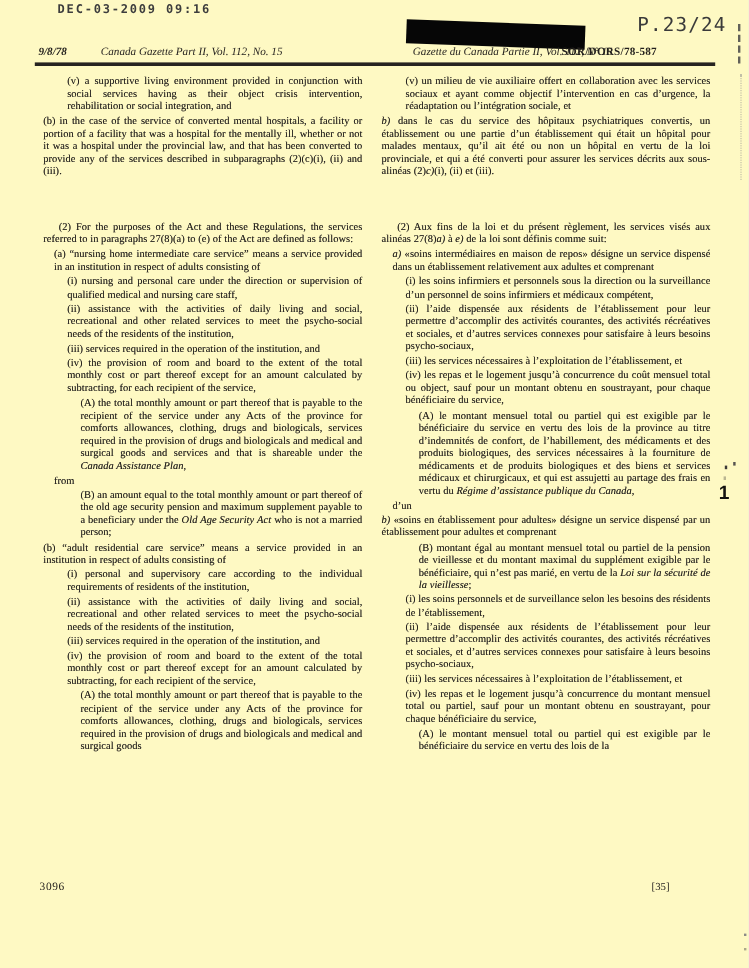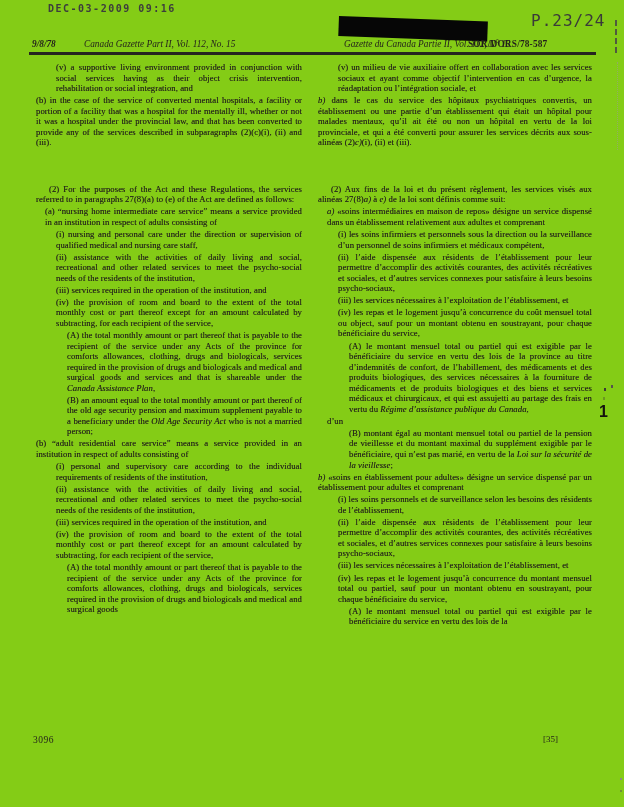--- a/index.html
+++ b/index.html
@@ -1,19 +1,19 @@
 <!DOCTYPE html>
 <html><head>
 <meta charset="utf-8">
 <style>
   html,body{margin:0;padding:0;background:#e8e8e6;}
   .page{
     position:relative;
     width:624px;height:807px;
-    background:#84cc16;
+    background:#fef9c3;
     overflow:hidden;
     font-family:"Liberation Serif","DejaVu Serif",serif;
     color:#221f1c;
   }
   
   .fax-ts{
     position:absolute;left:48px;top:3px;
     font-family:"DejaVu Sans Mono",monospace;
     font-size:10px;font-weight:bold;letter-spacing:1.5px;color:#3d3d3d;
   }
@@ -80,41 +80,42 @@
   <div class="col col-en">
       <p class="para ind2">(v) a supportive living environment provided in conjunction with social services having as their object crisis intervention, rehabilitation or social integration, and</p>
       <p class="para ind0">(b) in the case of the service of converted mental hospitals, a facility or portion of a facility that was a hospital for the mentally ill, whether or not it was a hospital under the provincial law, and that has been converted to provide any of the services described in subparagraphs (2)(c)(i), (ii) and (iii).</p>
       <p class="para ind0 gap fi">(2) For the purposes of the Act and these Regulations, the services referred to in paragraphs 27(8)(a) to (e) of the Act are defined as follows:</p>
       <p class="para ind1">(a) “nursing home intermediate care service” means a service provided in an institution in respect of adults consisting of</p>
       <p class="para ind2">(i) nursing and personal care under the direction or supervision of qualified medical and nursing care staff,</p>
       <p class="para ind2">(ii) assistance with the activities of daily living and social, recreational and other related services to meet the psycho-social needs of the residents of the institution,</p>
       <p class="para ind2">(iii) services required in the operation of the institution, and</p>
       <p class="para ind2">(iv) the provision of room and board to the extent of the total monthly cost or part thereof except for an amount calculated by subtracting, for each recipient of the service,</p>
       <p class="para ind3">(A) the total monthly amount or part thereof that is payable to the recipient of the service under any Acts of the province for comforts allowances, clothing, drugs and biologicals, services required in the provision of drugs and biologicals and medical and surgical goods and services and that is shareable under the <i>Canada Assistance Plan</i>,</p>
+      <p class="para ind1">from</p>
       <p class="para ind3">(B) an amount equal to the total monthly amount or part thereof of the old age security pension and maximum supplement payable to a beneficiary under the <i>Old Age Security Act</i> who is not a married person;</p>
       <p class="para ind0">(b) “adult residential care service” means a service provided in an institution in respect of adults consisting of</p>
       <p class="para ind2">(i) personal and supervisory care according to the individual requirements of residents of the institution,</p>
       <p class="para ind2">(ii) assistance with the activities of daily living and social, recreational and other related services to meet the psycho-social needs of the residents of the institution,</p>
       <p class="para ind2">(iii) services required in the operation of the institution, and</p>
       <p class="para ind2">(iv) the provision of room and board to the extent of the total monthly cost or part thereof except for an amount calculated by subtracting, for each recipient of the service,</p>
       <p class="para ind3">(A) the total monthly amount or part thereof that is payable to the recipient of the service under any Acts of the province for comforts allowances, clothing, drugs and biologicals, services required in the provision of drugs and biologicals and medical and surgical goods</p>
     </div>
   <div class="col col-fr">
       <p class="para ind2">(v) un milieu de vie auxiliaire offert en collaboration avec les services sociaux et ayant comme objectif l’intervention en cas d’urgence, la réadaptation ou l’intégration sociale, et</p>
       <p class="para ind0"><i>b)</i> dans le cas du service des hôpitaux psychiatriques convertis, un établissement ou une partie d’un établissement qui était un hôpital pour malades mentaux, qu’il ait été ou non un hôpital en vertu de la loi provinciale, et qui a été converti pour assurer les services décrits aux sous-alinéas (2)<i>c)</i>(i), (ii) et (iii).</p>
       <p class="para ind0 gap fi">(2) Aux fins de la loi et du présent règlement, les services visés aux alinéas 27(8)<i>a)</i> à <i>e)</i> de la loi sont définis comme suit:</p>
       <p class="para ind1"><i>a)</i> «soins intermédiaires en maison de repos» désigne un service dispensé dans un établissement relativement aux adultes et comprenant</p>
       <p class="para ind2">(i) les soins infirmiers et personnels sous la direction ou la surveillance d’un personnel de soins infirmiers et médicaux compétent,</p>
       <p class="para ind2">(ii) l’aide dispensée aux résidents de l’établissement pour leur permettre d’accomplir des activités courantes, des activités récréatives et sociales, et d’autres services connexes pour satisfaire à leurs besoins psycho-sociaux,</p>
       <p class="para ind2">(iii) les services nécessaires à l’exploitation de l’établissement, et</p>
       <p class="para ind2">(iv) les repas et le logement jusqu’à concurrence du coût mensuel total ou object, sauf pour un montant obtenu en soustrayant, pour chaque bénéficiaire du service,</p>
       <p class="para ind3">(A) le montant mensuel total ou partiel qui est exigible par le bénéficiaire du service en vertu des lois de la province au titre d’indemnités de confort, de l’habillement, des médicaments et des produits biologiques, des services nécessaires à la fourniture de médicaments et de produits biologiques et des biens et services médicaux et chirurgicaux, et qui est assujetti au partage des frais en vertu du <i>Régime d’assistance publique du Canada</i>,</p>
       <p class="para ind1">d’un</p>
+      <p class="para ind0"><i>b)</i> «soins en établissement pour adultes» désigne un service dispensé par un établissement pour adultes et comprenant</p>
       <p class="para ind3">(B) montant égal au montant mensuel total ou partiel de la pension de vieillesse et du montant maximal du supplément exigible par le bénéficiaire, qui n’est pas marié, en vertu de la <i>Loi sur la sécurité de la vieillesse</i>;</p>
-      <p class="para ind0"><i>b)</i> «soins en établissement pour adultes» désigne un service dispensé par un établissement pour adultes et comprenant</p>
       <p class="para ind2">(i) les soins personnels et de surveillance selon les besoins des résidents de l’établissement,</p>
       <p class="para ind2">(ii) l’aide dispensée aux résidents de l’établissement pour leur permettre d’accomplir des activités courantes, des activités récréatives et sociales, et d’autres services connexes pour satisfaire à leurs besoins psycho-sociaux,</p>
       <p class="para ind2">(iii) les services nécessaires à l’exploitation de l’établissement, et</p>
       <p class="para ind2">(iv) les repas et le logement jusqu’à concurrence du montant mensuel total ou partiel, sauf pour un montant obtenu en soustrayant, pour chaque bénéficiaire du service,</p>
       <p class="para ind3">(A) le montant mensuel total ou partiel qui est exigible par le bénéficiaire du service en vertu des lois de la</p>
     </div>
 
   <div class="pgnum">3096</div>
   <div class="seqnum">[35]</div>
 

